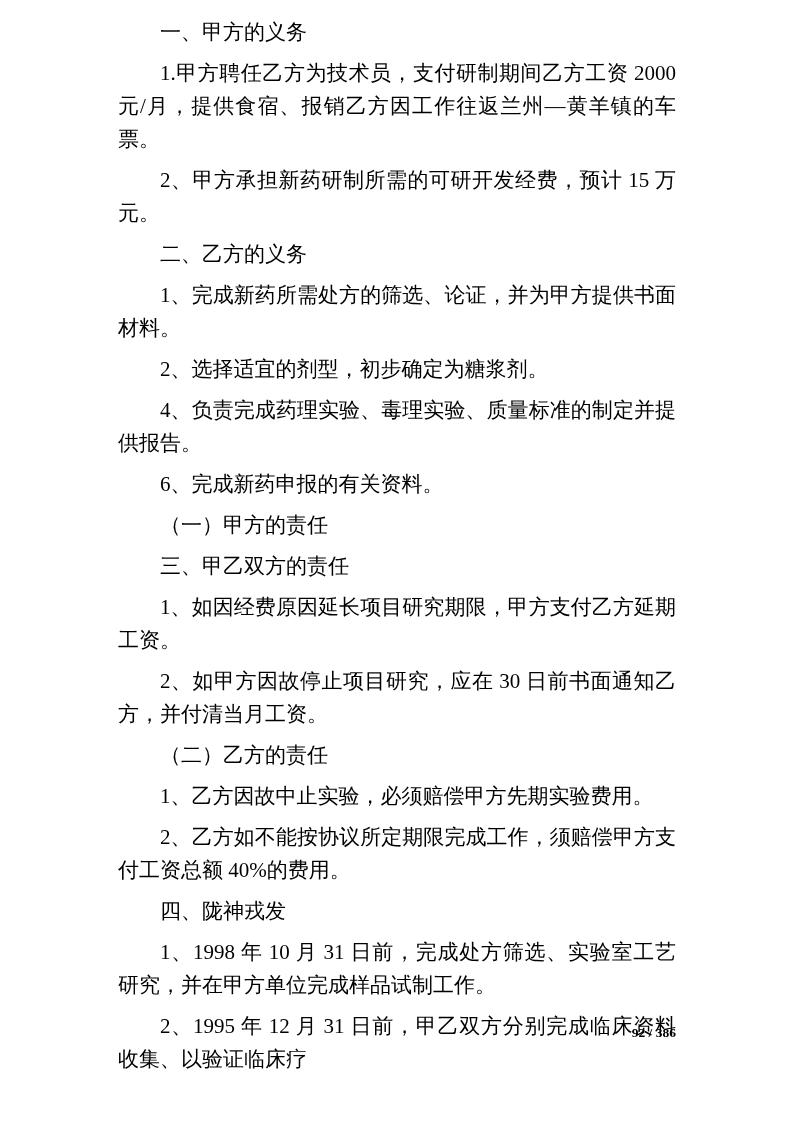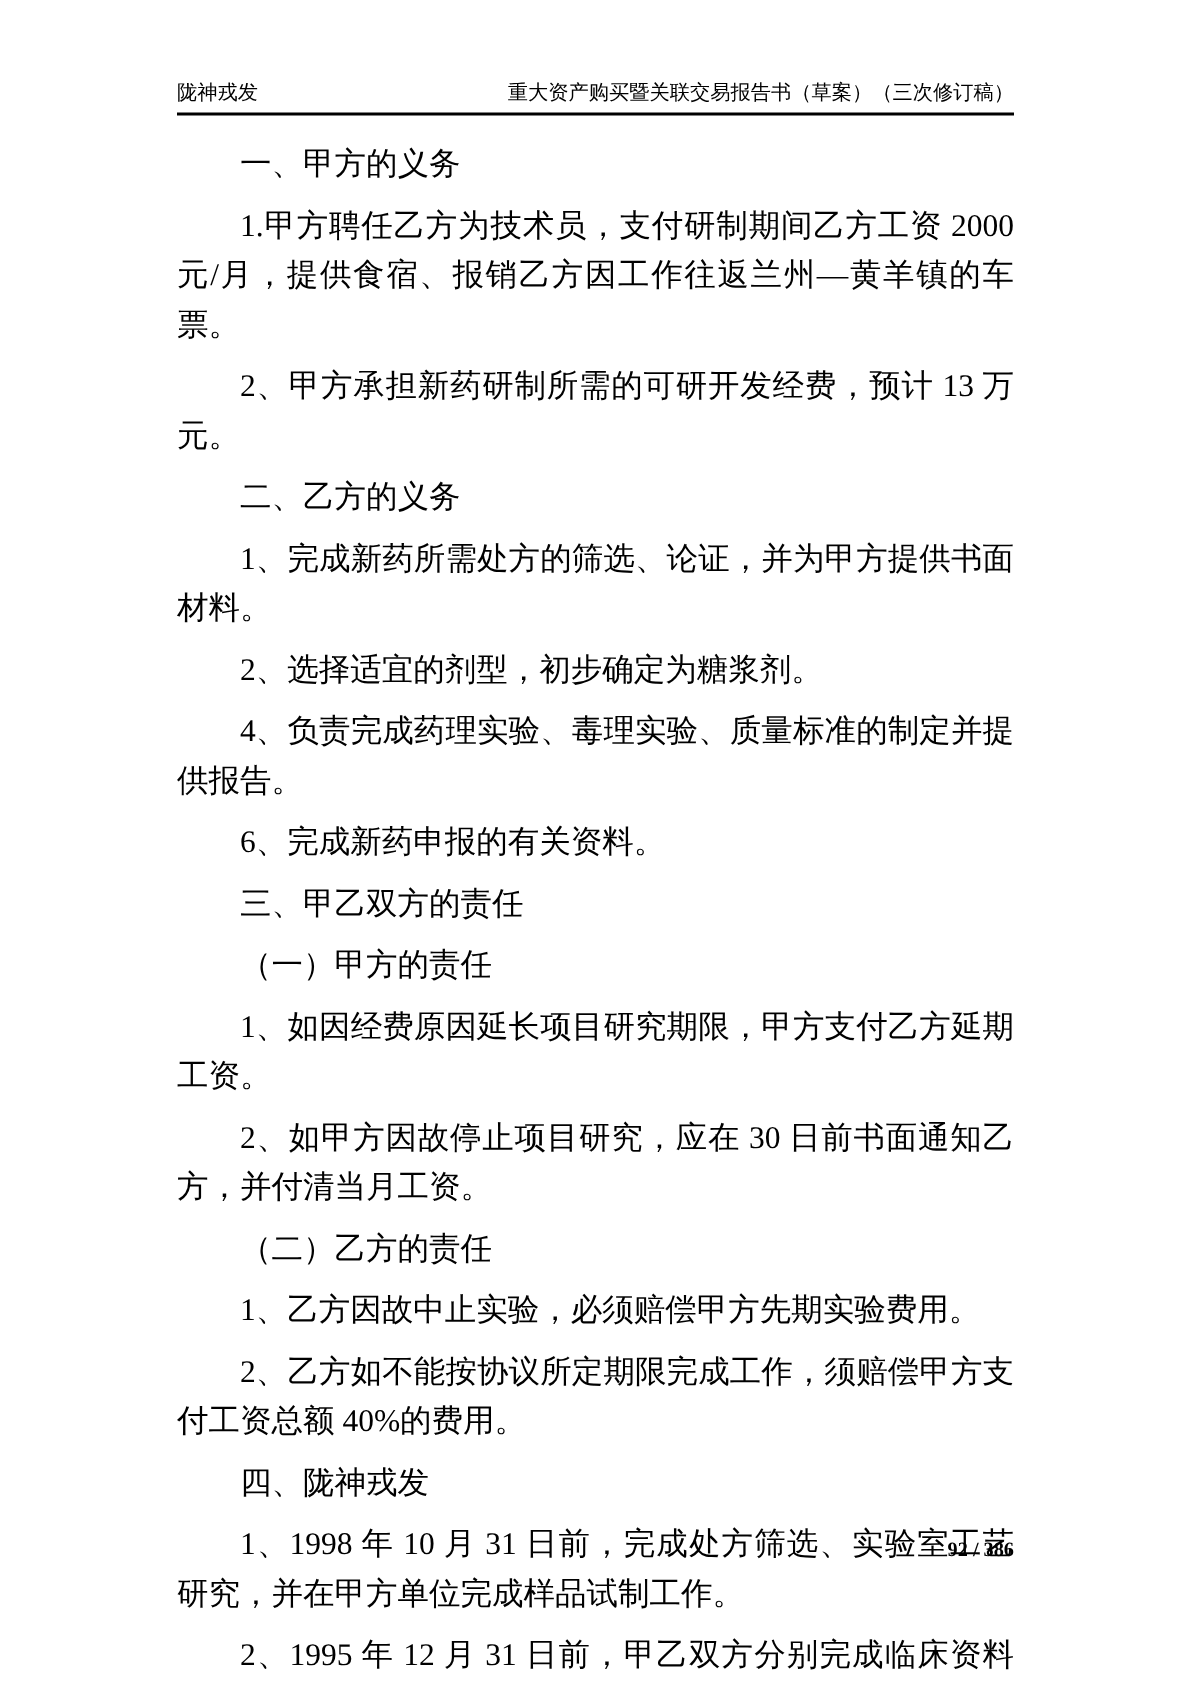--- a/index.html
+++ b/index.html
@@ -46,36 +46,32 @@
     font-weight: bold;
     line-height: 17px;
     margin-left: 10px;
   }
 </style>
 </head>
 <body>
 
 <div class="page">
 
-  <header class="doc-header">
-    <span>陇神戎发</span>
-    <span>重大资产购买暨关联交易报告书（草案）（三次修订稿）</span>
-  </header>
 
   <main class="doc-body">
     <p>一、甲方的义务</p>
     <p>1.甲方聘任乙方为技术员，支付研制期间乙方工资 2000 元/月，提供食宿、报销乙方因工作往返兰州—黄羊镇的车票。</p>
-    <p>2、甲方承担新药研制所需的可研开发经费，预计 13 万元。</p>
+    <p>2、甲方承担新药研制所需的可研开发经费，预计 15 万元。</p>
     <p>二、乙方的义务</p>
     <p>1、完成新药所需处方的筛选、论证，并为甲方提供书面材料。</p>
     <p>2、选择适宜的剂型，初步确定为糖浆剂。</p>
     <p>4、负责完成药理实验、毒理实验、质量标准的制定并提供报告。</p>
     <p>6、完成新药申报的有关资料。</p>
+    <p>（一）甲方的责任</p>
     <p>三、甲乙双方的责任</p>
-    <p>（一）甲方的责任</p>
     <p>1、如因经费原因延长项目研究期限，甲方支付乙方延期工资。</p>
     <p>2、如甲方因故停止项目研究，应在 30 日前书面通知乙方，并付清当月工资。</p>
     <p>（二）乙方的责任</p>
     <p>1、乙方因故中止实验，必须赔偿甲方先期实验费用。</p>
     <p>2、乙方如不能按协议所定期限完成工作，须赔偿甲方支付工资总额 40%的费用。</p>
     <p>四、陇神戎发</p>
     <p>1、1998 年 10 月 31 日前，完成处方筛选、实验室工艺研究，并在甲方单位完成样品试制工作。</p>
     <p>2、1995 年 12 月 31 日前，甲乙双方分别完成临床资料收集、以验证临床疗</p>
   </main>
 

